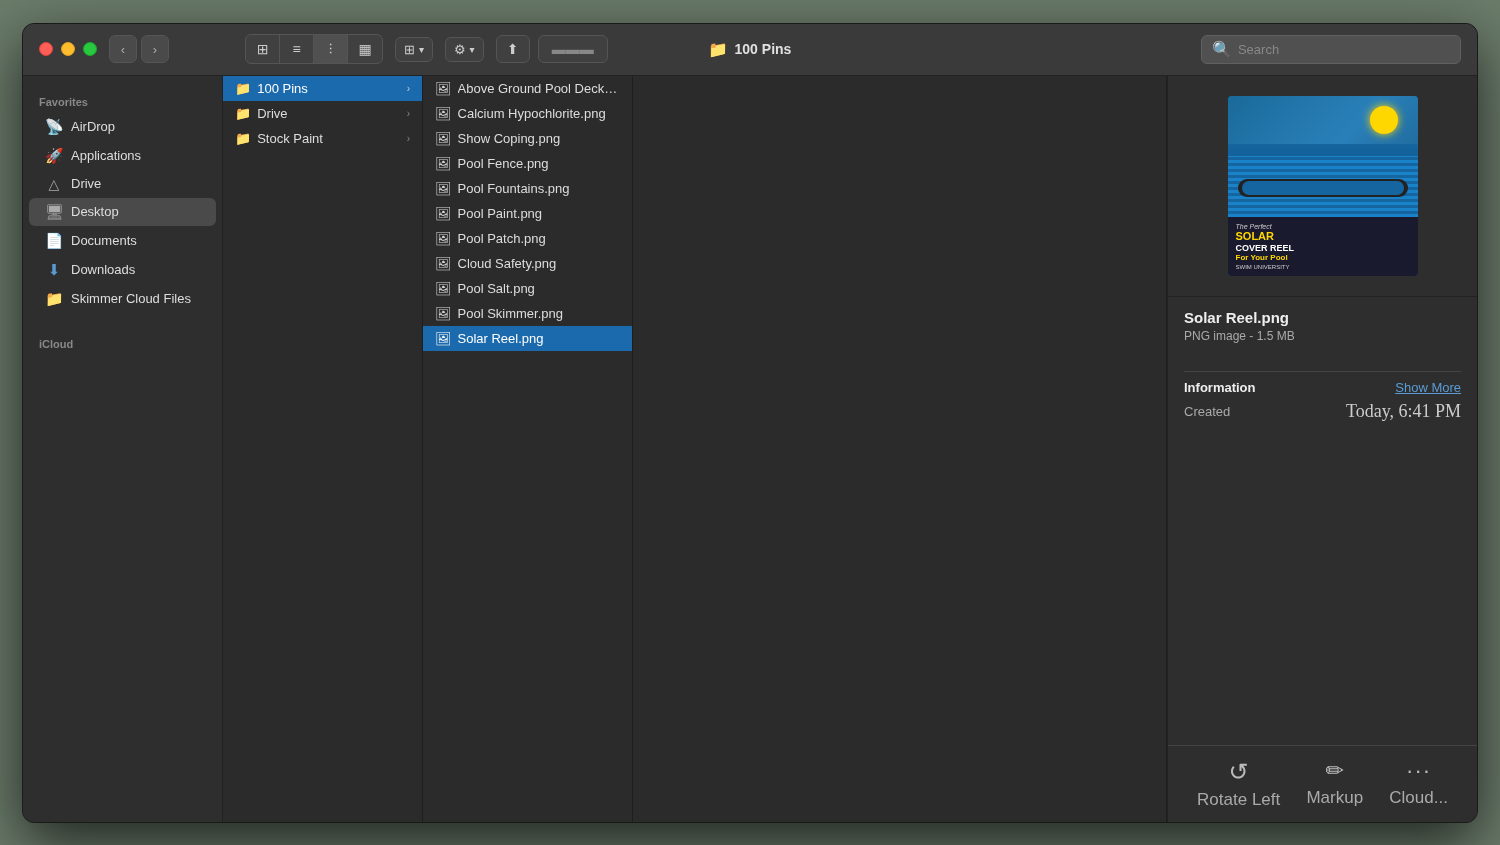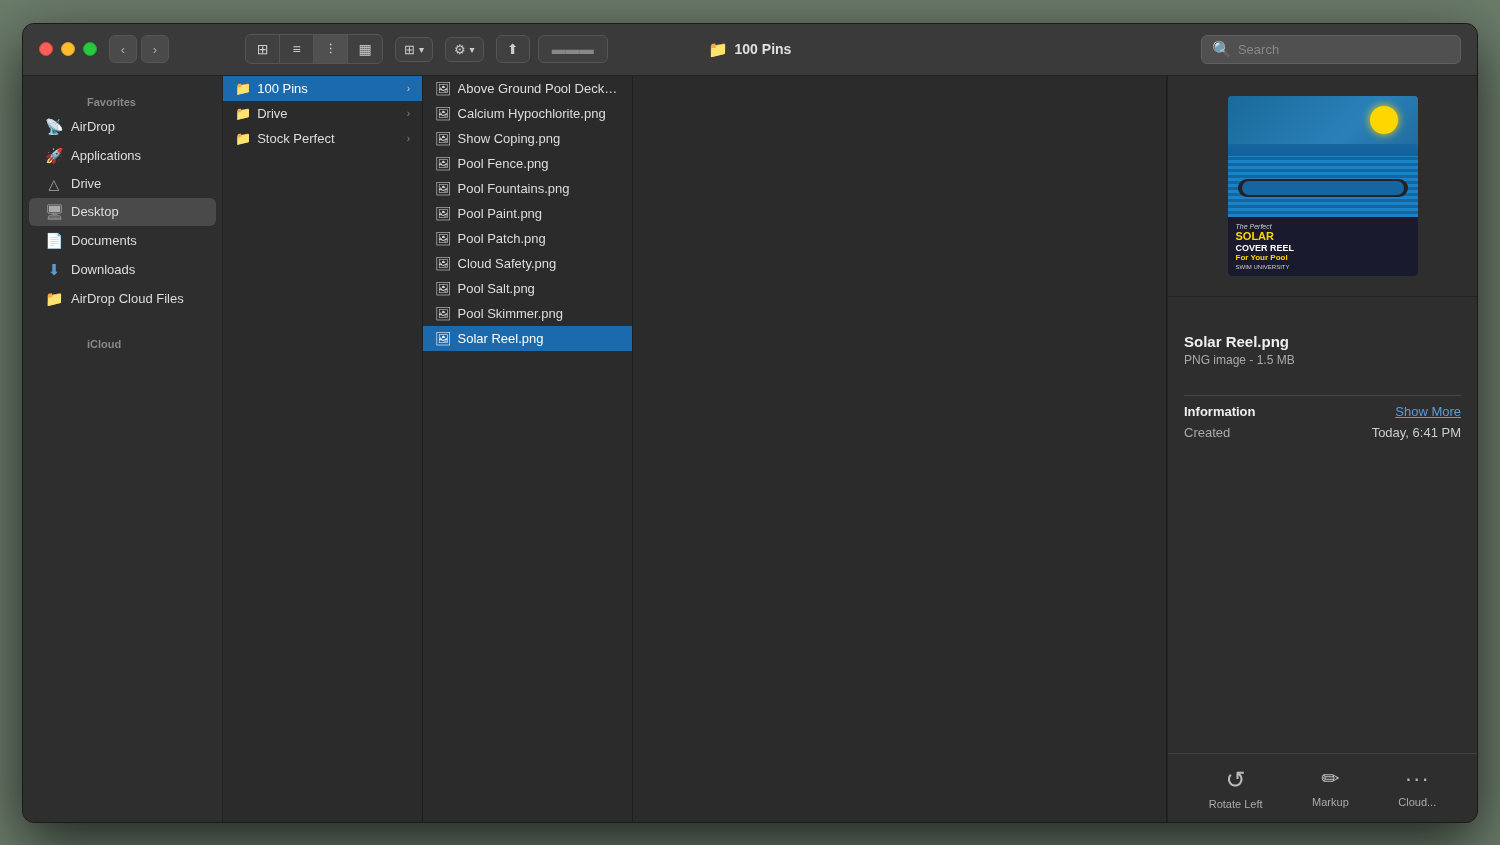--- a/index.html
+++ b/index.html
@@ -163,21 +163,20 @@
       overflow-y: auto;
     }
     .sidebar-section-label {
       font-size: 11px;
       font-weight: 700;
       color: #888;
       padding: 4px 16px 4px 16px;
       text-transform: none;
       letter-spacing: 0;
       margin-top: 4px;
-      margin-left: 48px;
     }
     .sidebar-item {
       display: flex;
       align-items: center;
       gap: 8px;
       padding: 5px 16px;
       cursor: pointer;
       border-radius: 6px;
       margin: 1px 6px;
       color: #ddd;
@@ -238,21 +237,20 @@
     .column-item.selected .chevron { color: #ccc; }
     .file-icon { font-size: 13px; flex-shrink: 0; }
     
     .preview-pane {
       width: 310px;
       background: #2e2e2e;
       border-left: 1px solid #222;
       display: flex;
       flex-direction: column;
       flex-shrink: 0;
-      gap: 24px;
     }
     .preview-image-area {
       padding: 20px;
       display: flex;
       justify-content: center;
       align-items: center;
       border-bottom: 1px solid #222;
     }
     .preview-image {
       width: 190px;
@@ -389,43 +387,44 @@
       font-size: 13px;
       color: #5b9bd5;
       cursor: pointer;
       text-decoration: underline;
     }
     .preview-created-label {
       font-size: 13px;
       color: #aaa;
     }
     .preview-created-value {
-      font-size: 13px;
+      font-size: 18px;
       color: #ccc;
+      font-family: Liberation Serif, serif;
     }
     .preview-actions {
       display: flex;
       justify-content: space-around;
       padding: 12px 16px;
       border-top: 1px solid #444;
     }
     .preview-action-btn {
       display: flex;
       flex-direction: column;
       align-items: center;
       gap: 4px;
       cursor: pointer;
       color: #ccc;
     }
     .preview-action-icon {
       font-size: 22px;
       color: #bbb;
     }
     .preview-action-label {
-      font-size: 11px;
+      font-size: 17px;
       color: #aaa;
       text-align: center;
     }
   </style>
 </head>
 <body>
 
 <div class="finder-window">
 
   <div class="title-bar">
@@ -493,21 +492,21 @@
       <div class="sidebar-item">
         <span class="sidebar-icon docs-icon">📄</span>
         <span>Documents</span>
       </div>
       <div class="sidebar-item">
         <span class="sidebar-icon downloads-icon">⬇</span>
         <span>Downloads</span>
       </div>
       <div class="sidebar-item">
         <span class="sidebar-icon cc-icon">📁</span>
-        <span>AirDrop Cloud Files</span>
+        <span>Skimmer Cloud Files</span>
       </div>
       <div style="height:16px;"></div>
       <div class="sidebar-section-label">iCloud</div>
     </div>
 
     <div class="browser-area">
 
       <div class="column-pane column-pane-1">
         <div class="column-item selected">
           <div class="column-item-left">
@@ -519,21 +518,21 @@
         <div class="column-item">
           <div class="column-item-left">
             <span class="file-icon">📁</span>
             <span class="column-item-label">Drive</span>
           </div>
           <span class="chevron">›</span>
         </div>
         <div class="column-item">
           <div class="column-item-left">
             <span class="file-icon">📁</span>
-            <span class="column-item-label">Stock Perfect</span>
+            <span class="column-item-label">Stock Paint</span>
           </div>
           <span class="chevron">›</span>
         </div>
       </div>
 
       <div class="column-pane column-pane-2">
         <div class="column-item">
           <div class="column-item-left">
             <span class="file-icon">🖼</span>
             <span class="column-item-label">Above Ground Pool Decks.png</span>

